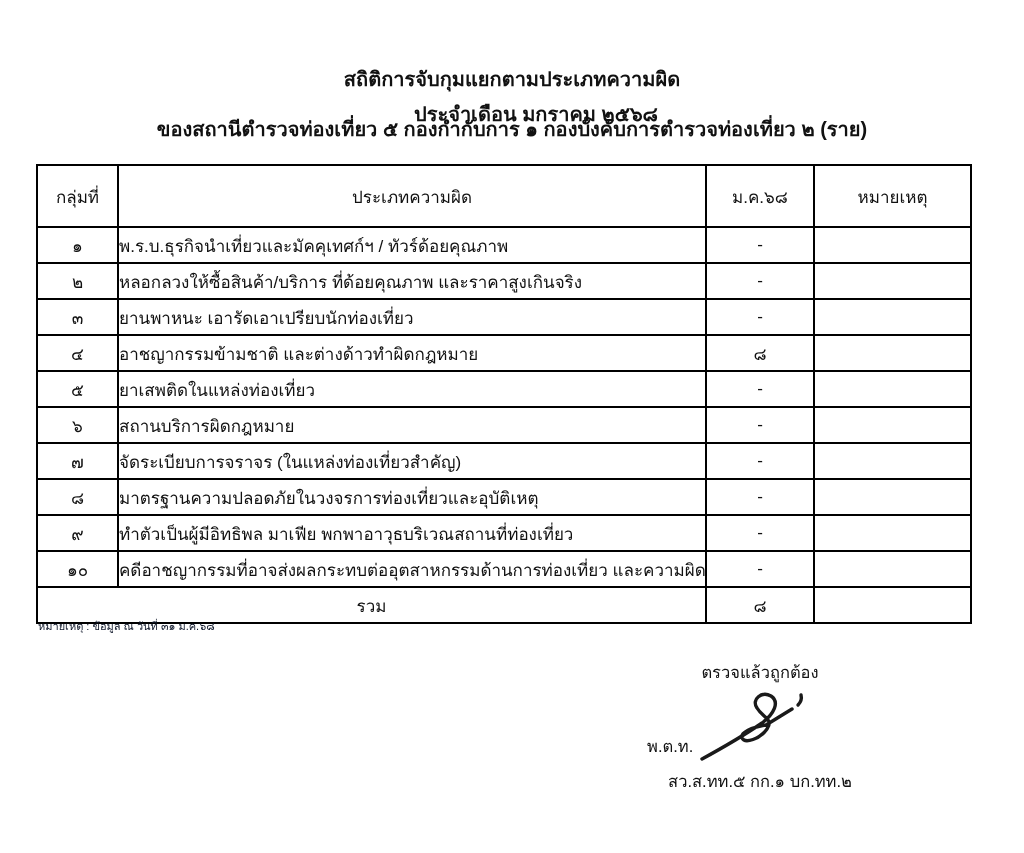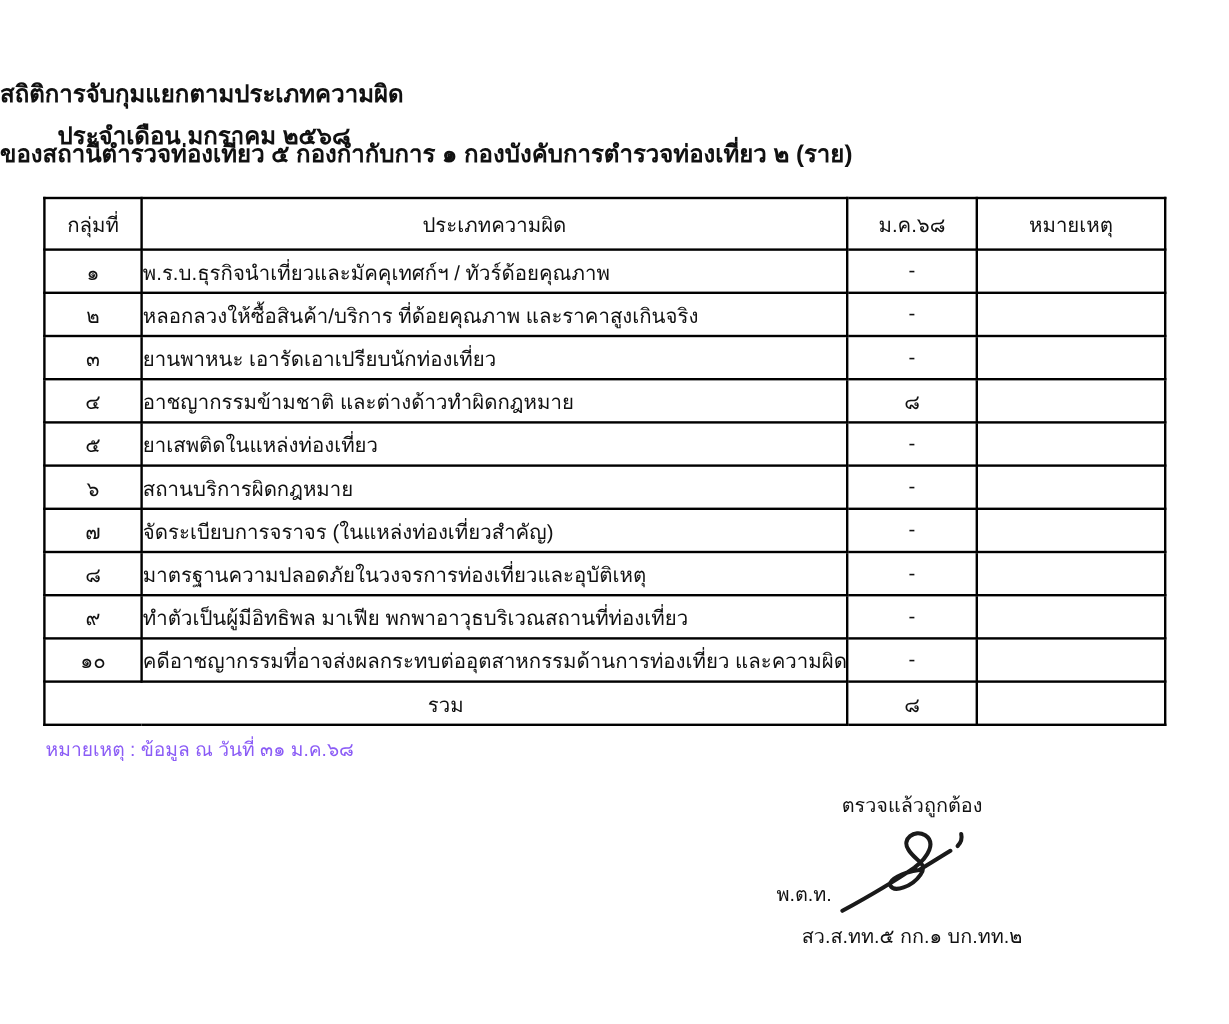--- a/index.html
+++ b/index.html
@@ -12,20 +12,21 @@
   .page {
     position:relative;
     width:1024px; height:853px;
     background:#ffffff;
     overflow:hidden;
   }
 
   
   .title-line {
     position:absolute; left:0; right:0;
+    text-align:center;
     font-weight:bold;
     font-size:20px;
     line-height:1.35;
     color:#111111;
   }
   .title-1 { top:66px; }
   .title-2 { top:101px;padding-left:48px; }
   .title-3 { top:116px; }
 
   
@@ -38,34 +39,34 @@
   }
   table.stats th, table.stats td {
     border:2px solid #000000;
     font-size:17px;
     font-weight:normal;
     padding:0;
     color:#111111;
     overflow:hidden;
     white-space:nowrap;
   }
-  table.stats thead tr { height:43px; }
+  table.stats thead tr { height:62px; }
   table.stats tbody tr { height:36px; }
   .center { text-align:center; }
   td.offense-cell {
     text-align:left;
     padding-left:9px;
     margin-left:44px;
   }
 
   
   .footer-note {
     position:absolute; left:38px; top:615px;
-    font-size:16px; line-height:22px;
-    color:#8b5cf6;
+    font-size:11px; line-height:22px;
+    color:#0f172a;
   }
   .sig-block {
     position:absolute; left:605px; top:634px;
     width:310px;
     text-align:center;
     font-size:16.5px;
     color:#111111;
     margin-top:27px;
   }
   .sig-verified { line-height:22px; height:22px; }

